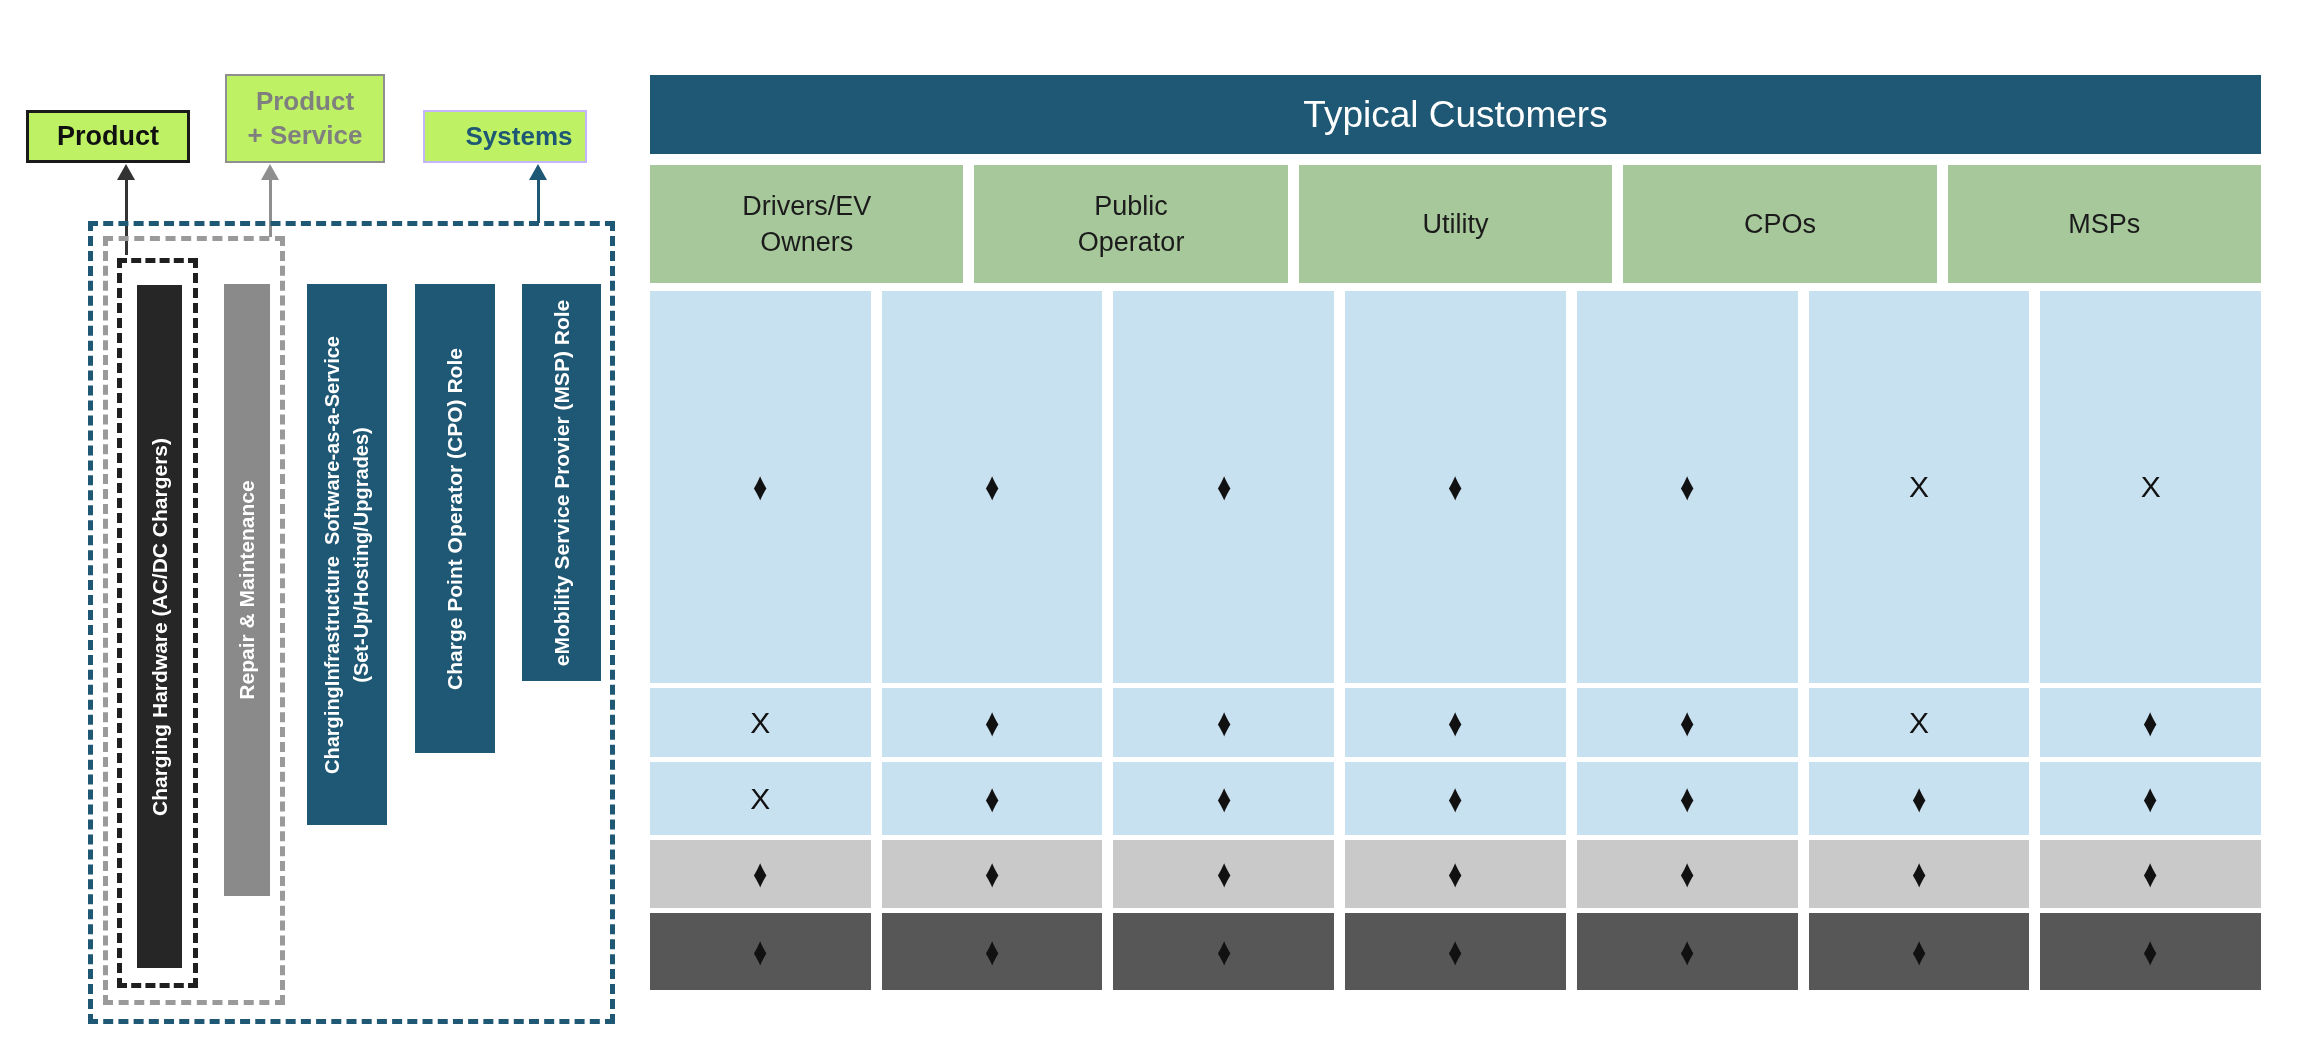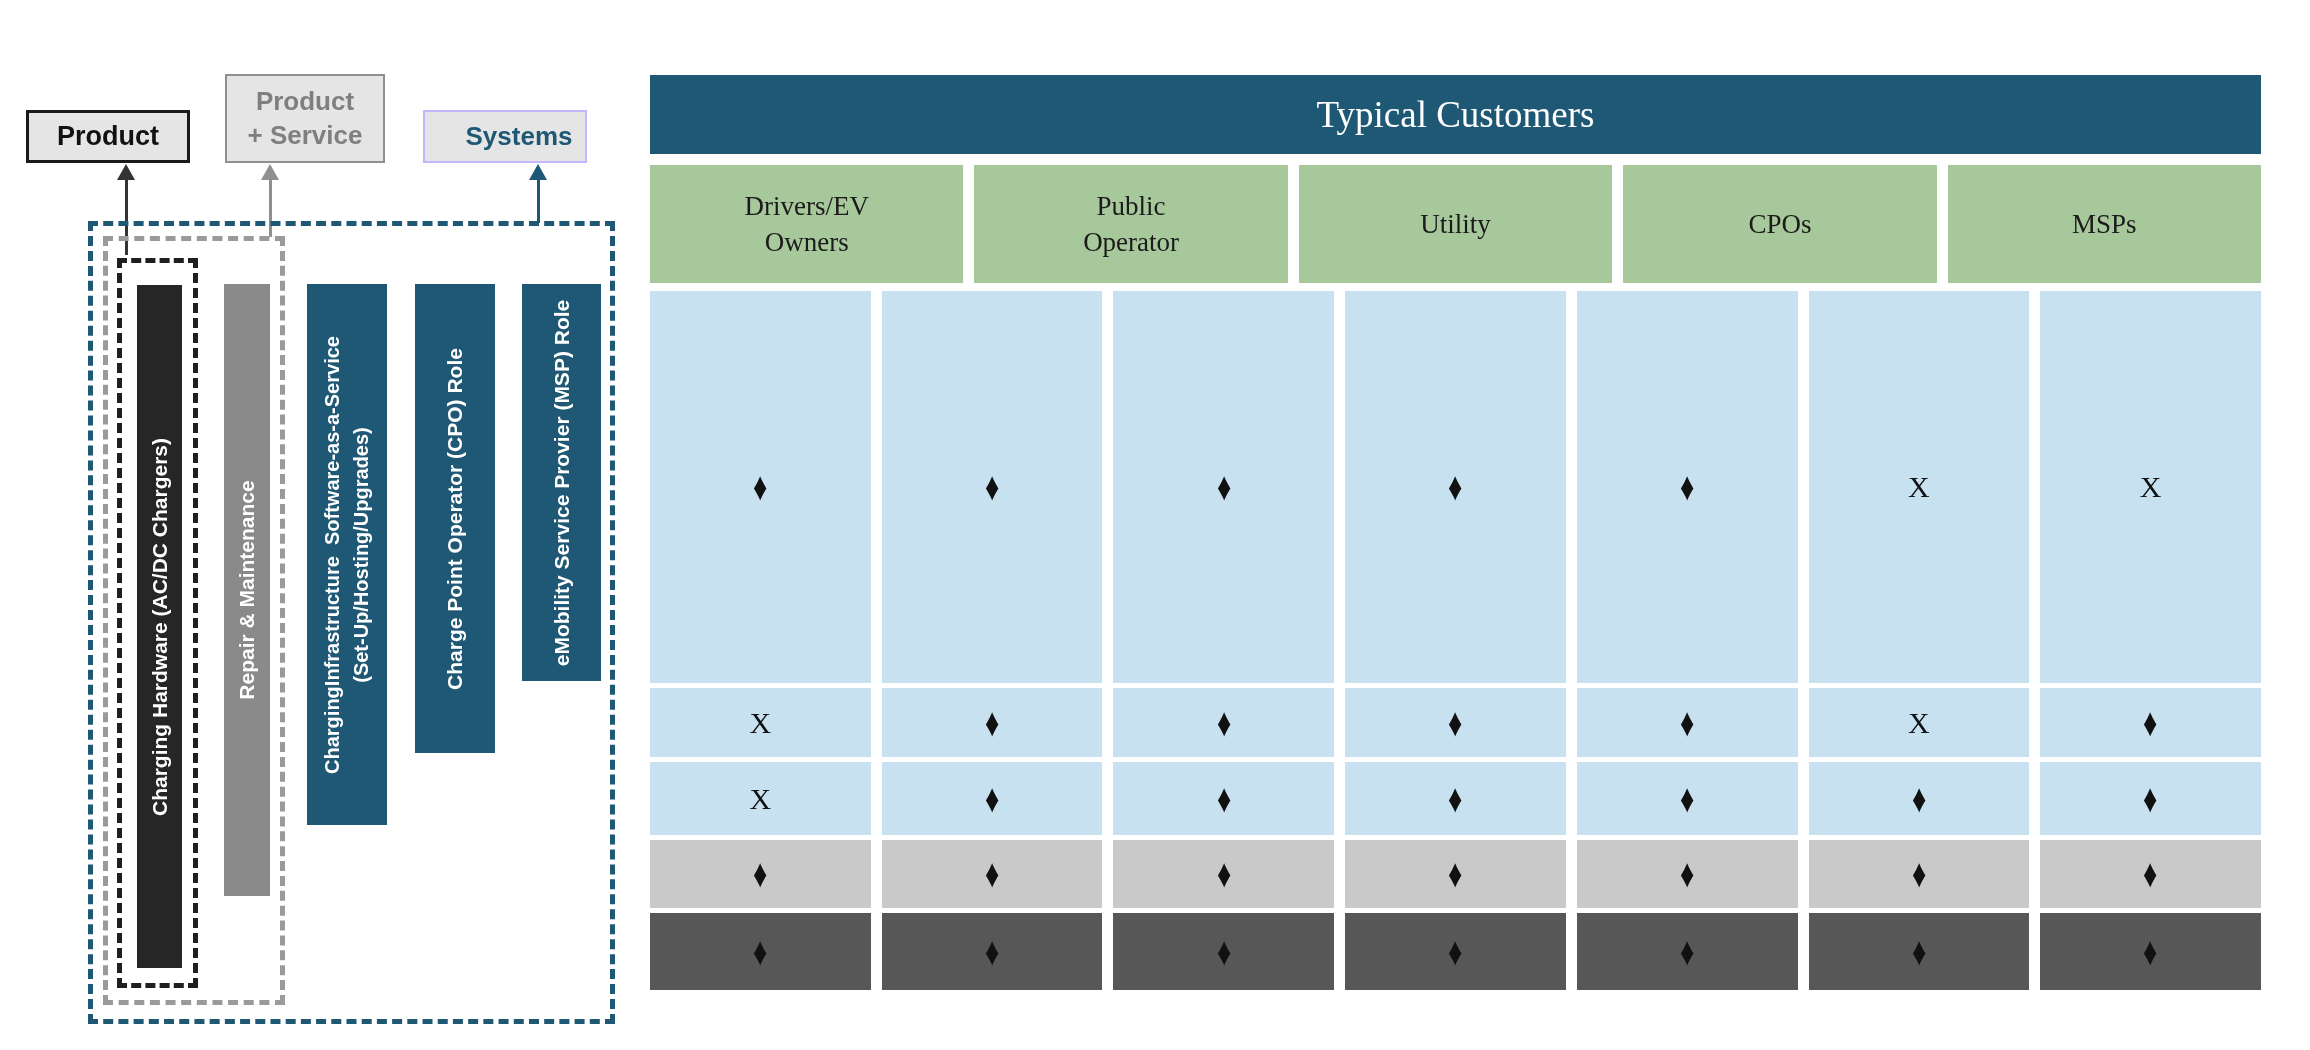--- a/index.html
+++ b/index.html
@@ -5,21 +5,21 @@
   * { box-sizing: border-box; margin: 0; padding: 0; }
   html,body { background: #ffffff; }
   .canvas {
     position: relative; width: 2310px; height: 1050px;
     background: #ffffff; overflow: hidden;
     font-family: "Liberation Sans", sans-serif;
   }
 
   
   .lbox {
-    position: absolute; background: #e5e5e5;
+    position: absolute; background: #bef264;
     display: flex; align-items: center; justify-content: center;
     text-align: center; font-weight: bold; white-space: pre-line;
   }
   #box-product  { left: 26px;  top: 110px; width: 164px; height: 53px; border: 3px solid #1a1a1a; color: #111111; font-size: 27px; }
   #box-ps       { left: 225px; top: 74px;  width: 160px; height: 89px; border: 2px solid #8f8f8f; color: #7f7f7f; font-size: 26px; line-height: 1.3; }
   #box-systems  { left: 423px; top: 110px; width: 164px; height: 53px; border: 2px solid #c4b5fd; color: #1F5874; font-size: 26px; padding-left: 28px; }
 
   
   .arrow-stem { position: absolute; width: 3px; }
   .arrow-head { position: absolute; width: 0; height: 0;
@@ -46,21 +46,21 @@
     color: #ffffff; font-weight: 600; font-size: 21px; line-height: 1.45;
   }
   #bar-hw   { left: 137px; top: 285px; width: 45px; height: 683px; background: #262626; }
   #bar-rm   { left: 224px; top: 284px; width: 46px; height: 612px; background: #8a8a8a; }
   #bar-saas { left: 307px; top: 284px; width: 80px; height: 541px; background: #1F5874; }
   #bar-saas .rot { font-size: 20px; }
   #bar-cpo  { left: 415px; top: 284px; width: 80px; height: 469px; background: #1F5874; }
   #bar-msp  { left: 522px; top: 284px; width: 79px; height: 397px; background: #1F5874; }
 
   
-  .table-wrap { position: absolute; left: 650px; top: 75px; width: 1611px; font-family: Liberation Serif, serif; }
+  .table-wrap { position: absolute; left: 650px; top: 75px; width: 1611px; }
   .t-title {
     height: 79px; background: #1F5874; color: #ffffff; font-size: 37px;
     display: flex; align-items: center; justify-content: center;
   }
   .t-row { display: flex; gap: 11px; }
   .hdr-row { margin-top: 11px; height: 118px; }
   .hcell {
     flex: 1; background: #A7C89B; color: #1b1b1b; font-size: 27px; line-height: 1.35;
     display: flex; align-items: center; justify-content: center;
     text-align: center; white-space: pre-line;

